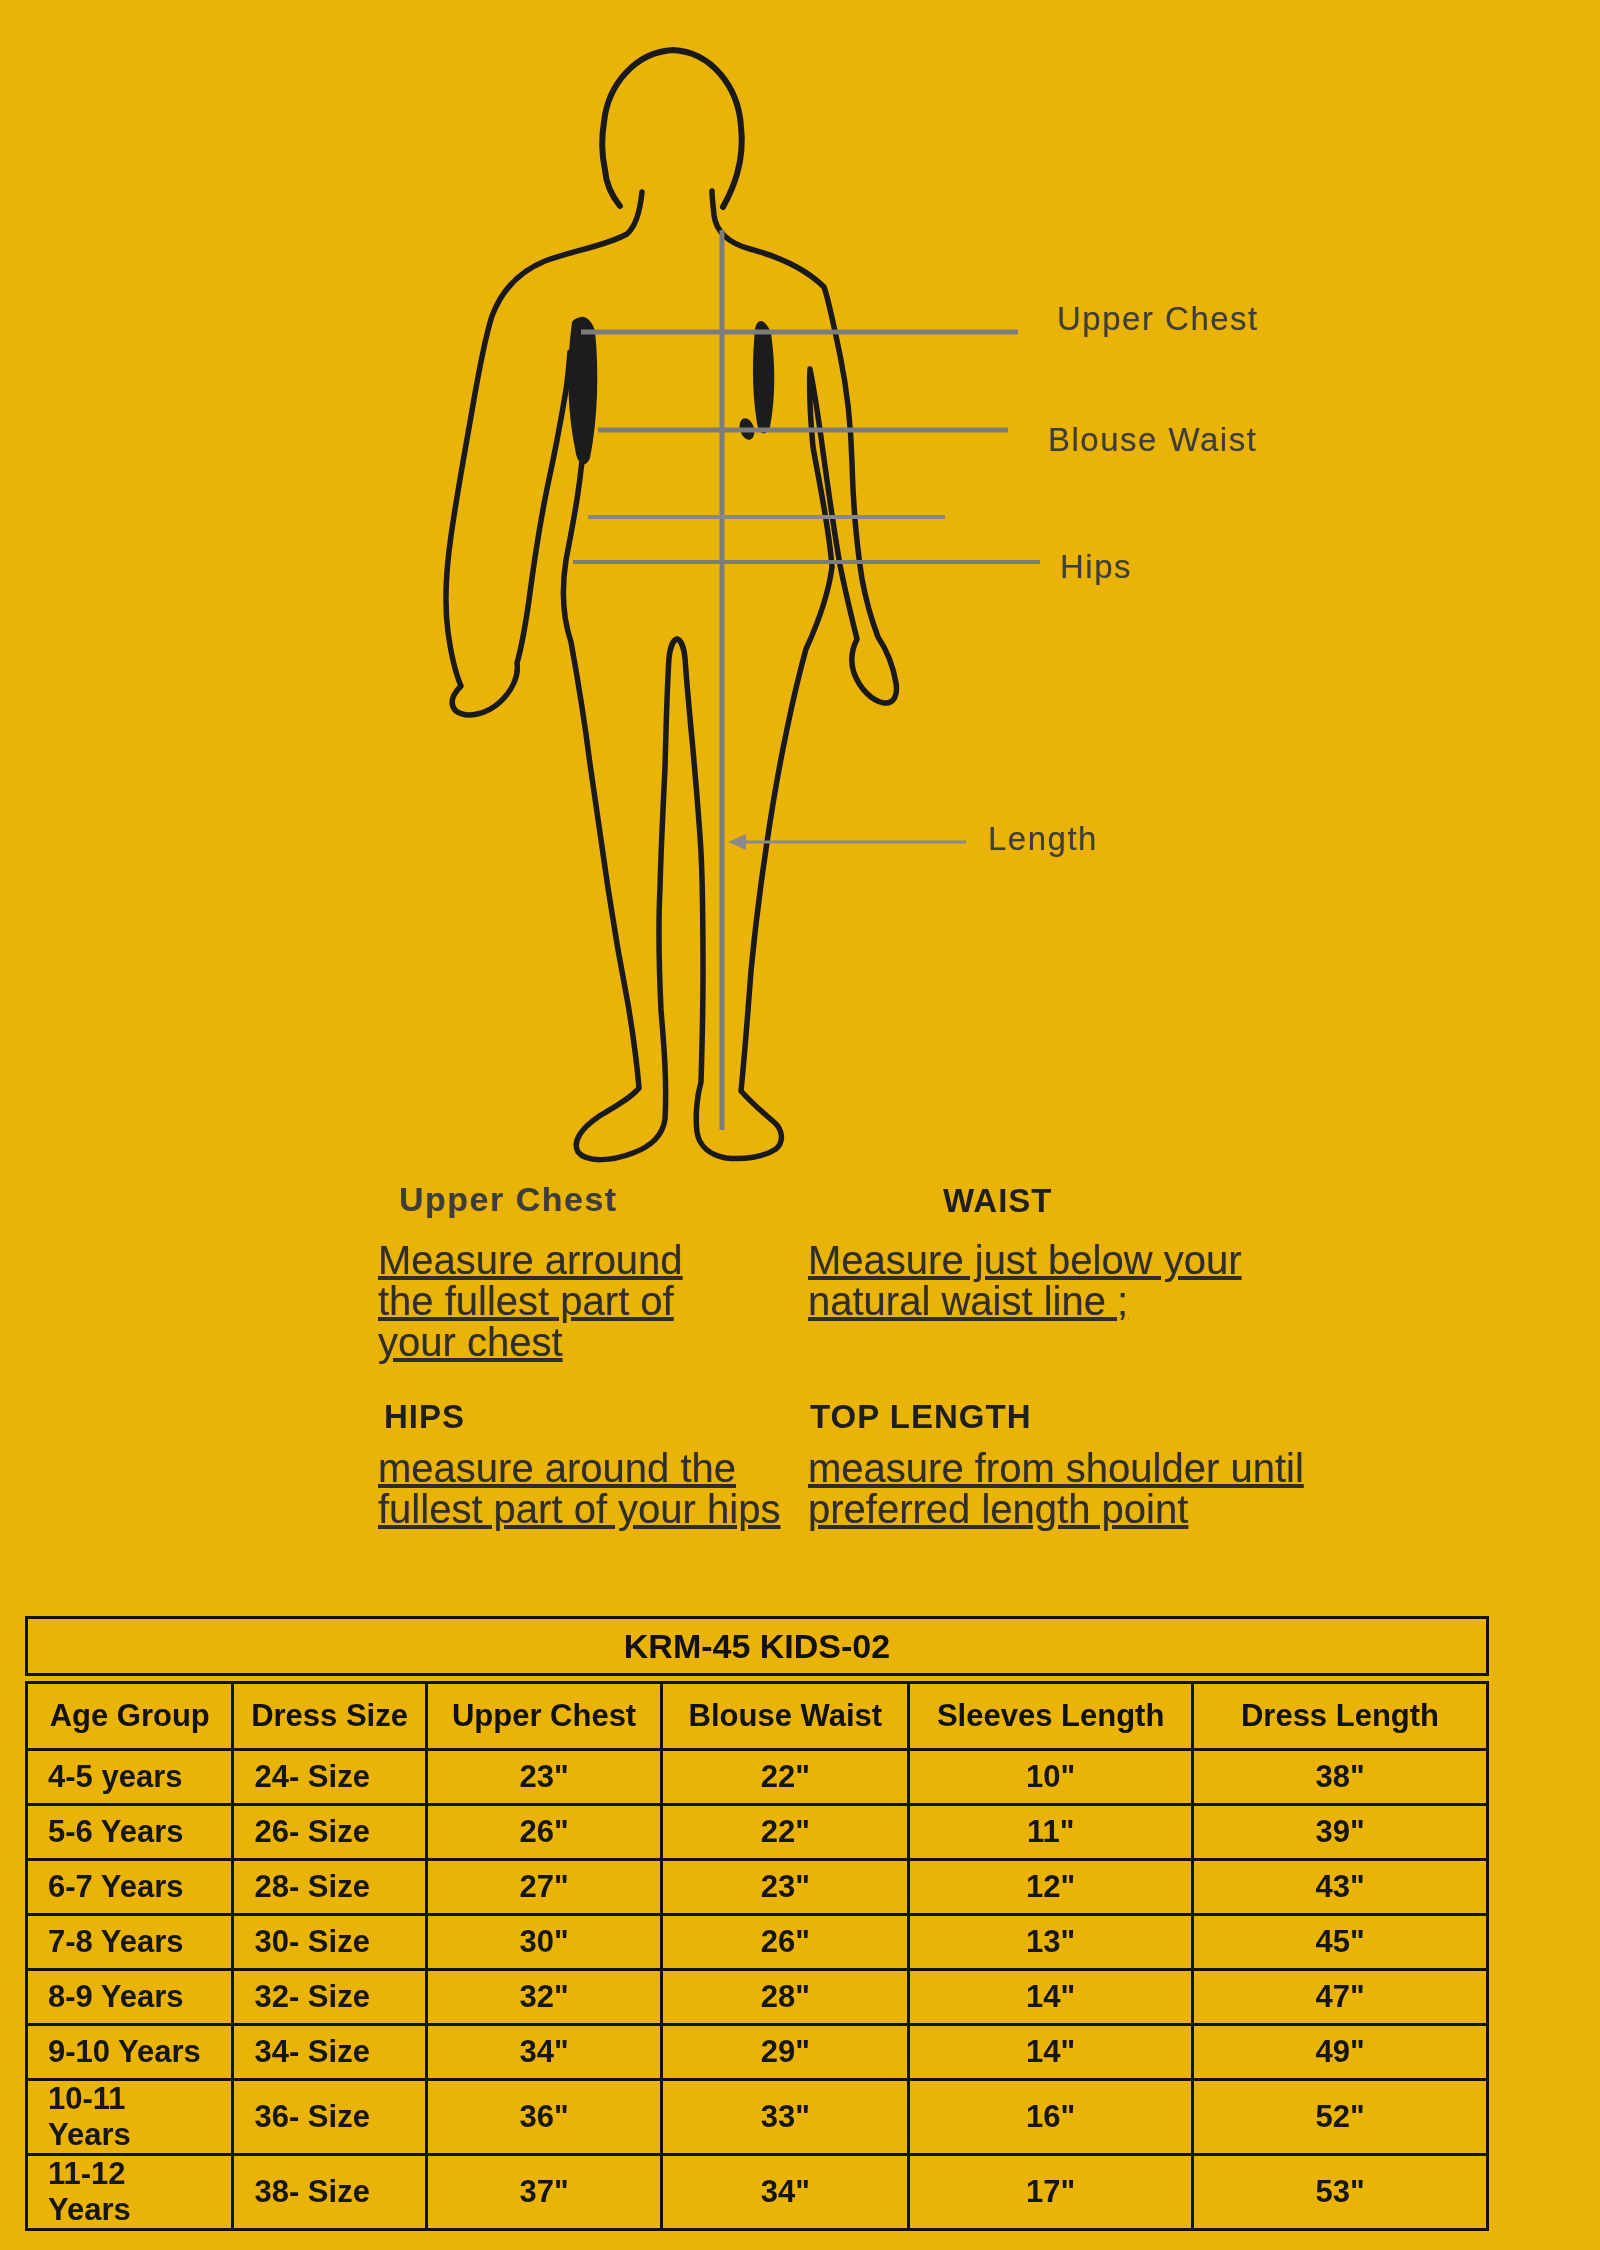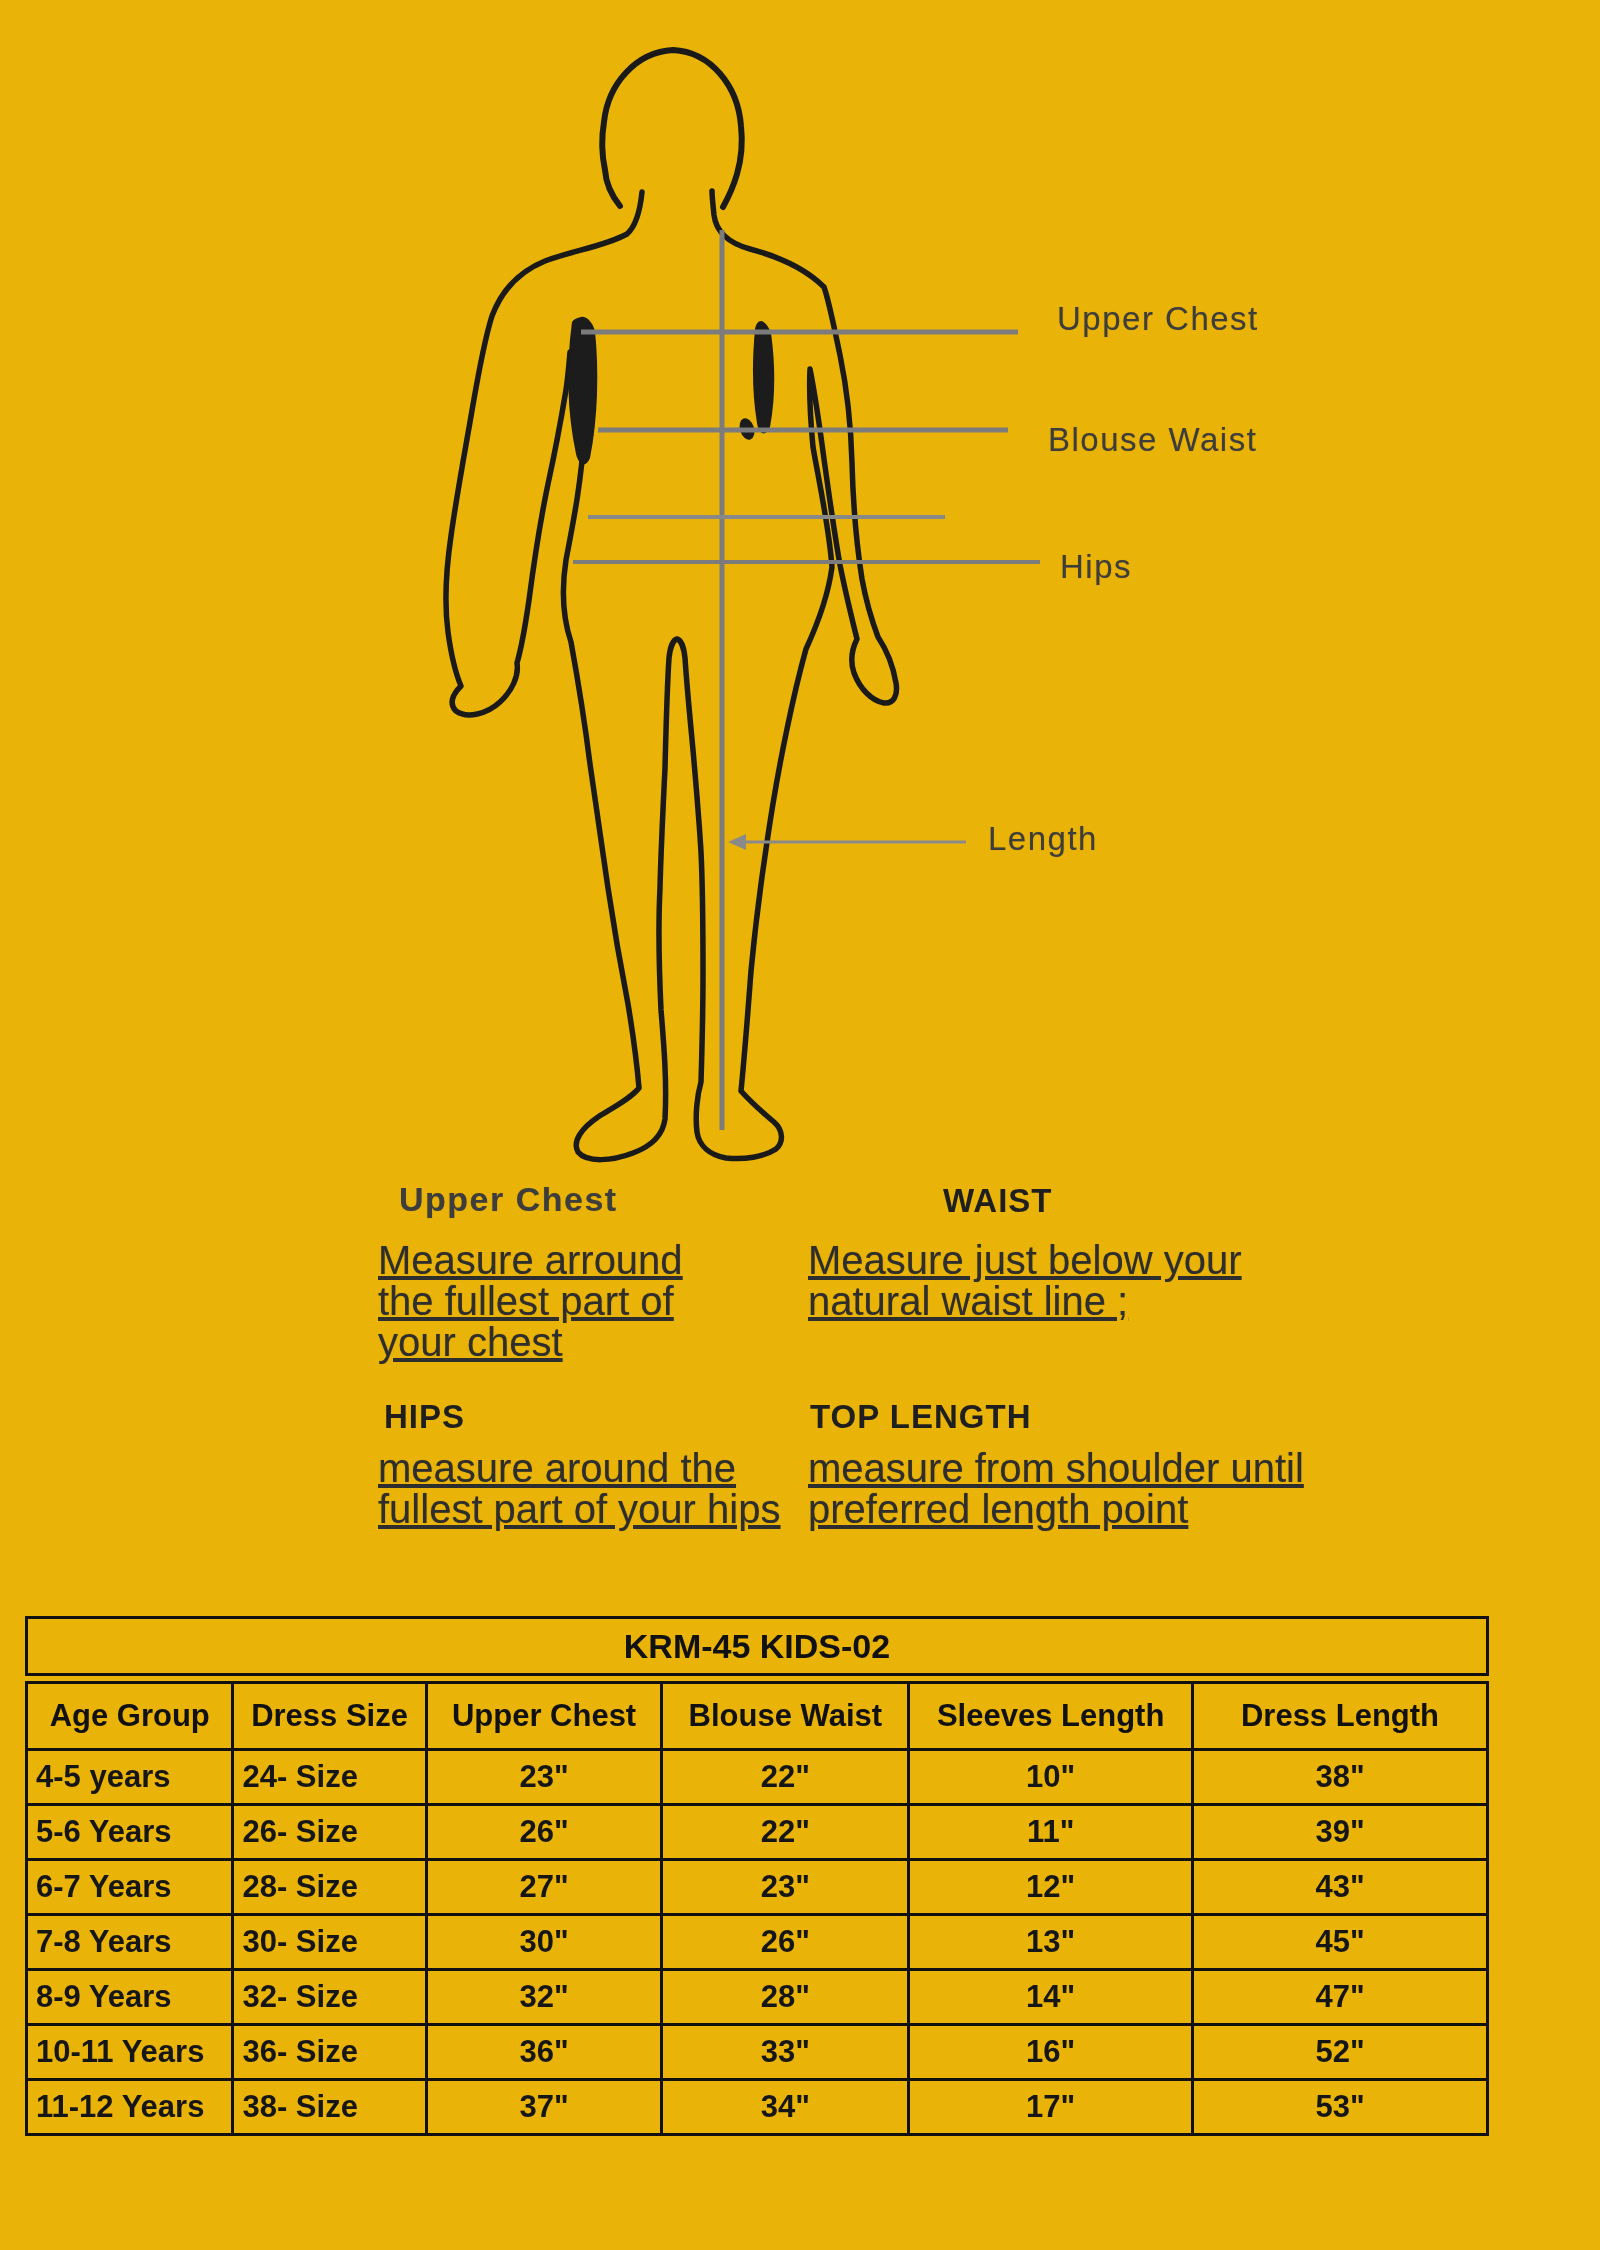--- a/index.html
+++ b/index.html
@@ -16,21 +16,21 @@
   .sec-para{font-size:40px;color:#2e2e2e;line-height:41px;white-space:nowrap;
             text-shadow:0 0 1px rgba(0,0,0,.3);text-decoration:underline;}
   
   #size-table{position:absolute;left:25px;top:1616px;width:1464px;border-collapse:collapse;
               table-layout:fixed;}
   #size-table td,#size-table th{border:3px solid #111;overflow:hidden;}
   #size-table .title-cell{border-bottom:3px solid #111;height:52px;text-align:center;
               font-weight:bold;font-size:34px;color:#111;}
   #size-table .spacer td{height:5px;border-left:none;border-right:none;padding:0;}
   #size-table th{height:48px;font-size:31px;font-weight:bold;text-align:center;color:#111;padding:8px 4px;}
-  #size-table td.data{height:52px;font-size:31px;font-weight:bold;color:#161616;padding:0 8px;}
+  #size-table td.data{height:52px;font-size:31px;font-weight:bold;color:#161616;padding:0 20px;}
   #size-table td.c-left{text-align:left;}
   #size-table td.c-mid{text-align:center;}
 </style>
 </head>
 <body>
 
 <div id="canvas">
 
   <svg class="abs" style="left:0;top:0;" width="1600" height="1180" viewBox="0 0 1600 1180">
 
@@ -164,20 +164,28 @@
         </tr>
         <tr>
           <td class="data c-left">8-9 Years</td>
           <td class="data c-left">32- Size</td>
           <td class="data c-mid">32"</td>
           <td class="data c-mid">28"</td>
           <td class="data c-mid">14"</td>
           <td class="data c-mid">47"</td>
         </tr>
         <tr>
+          <td class="data c-left">9-10 Years</td>
+          <td class="data c-left">34- Size</td>
+          <td class="data c-mid">34"</td>
+          <td class="data c-mid">29"</td>
+          <td class="data c-mid">14"</td>
+          <td class="data c-mid">49"</td>
+        </tr>
+        <tr>
           <td class="data c-left">10-11 Years</td>
           <td class="data c-left">36- Size</td>
           <td class="data c-mid">36"</td>
           <td class="data c-mid">33"</td>
           <td class="data c-mid">16"</td>
           <td class="data c-mid">52"</td>
         </tr>
         <tr>
           <td class="data c-left">11-12 Years</td>
           <td class="data c-left">38- Size</td>

